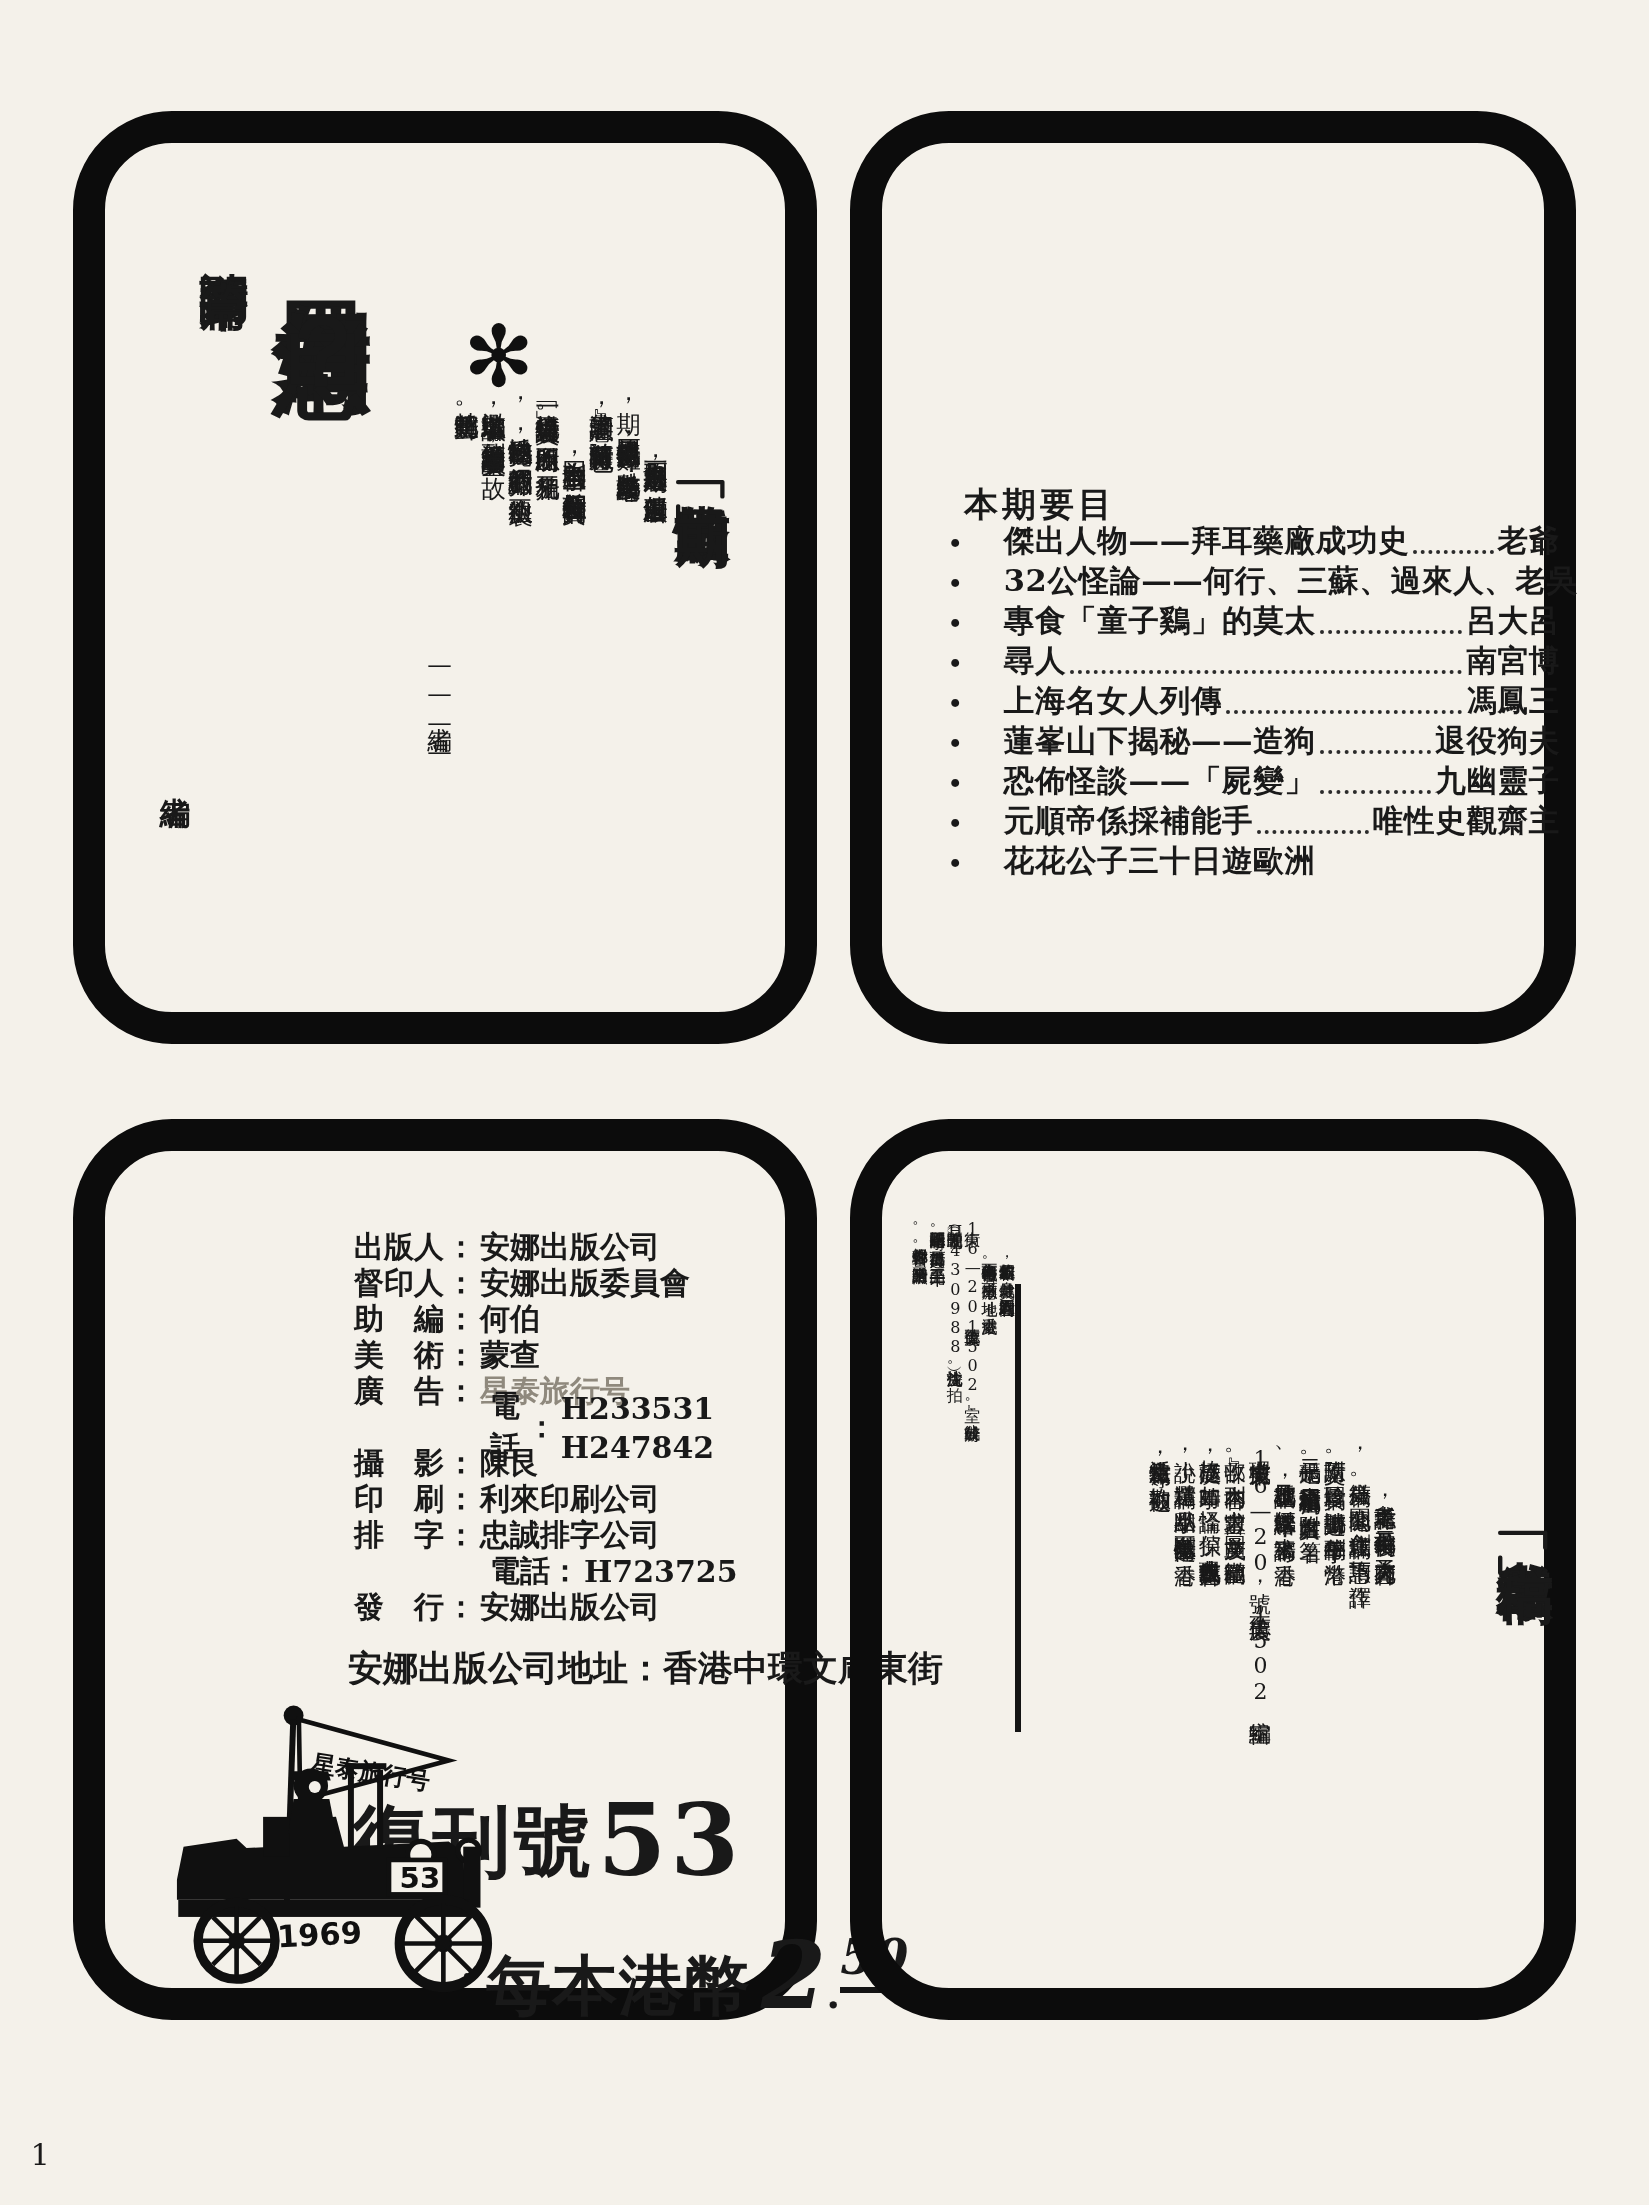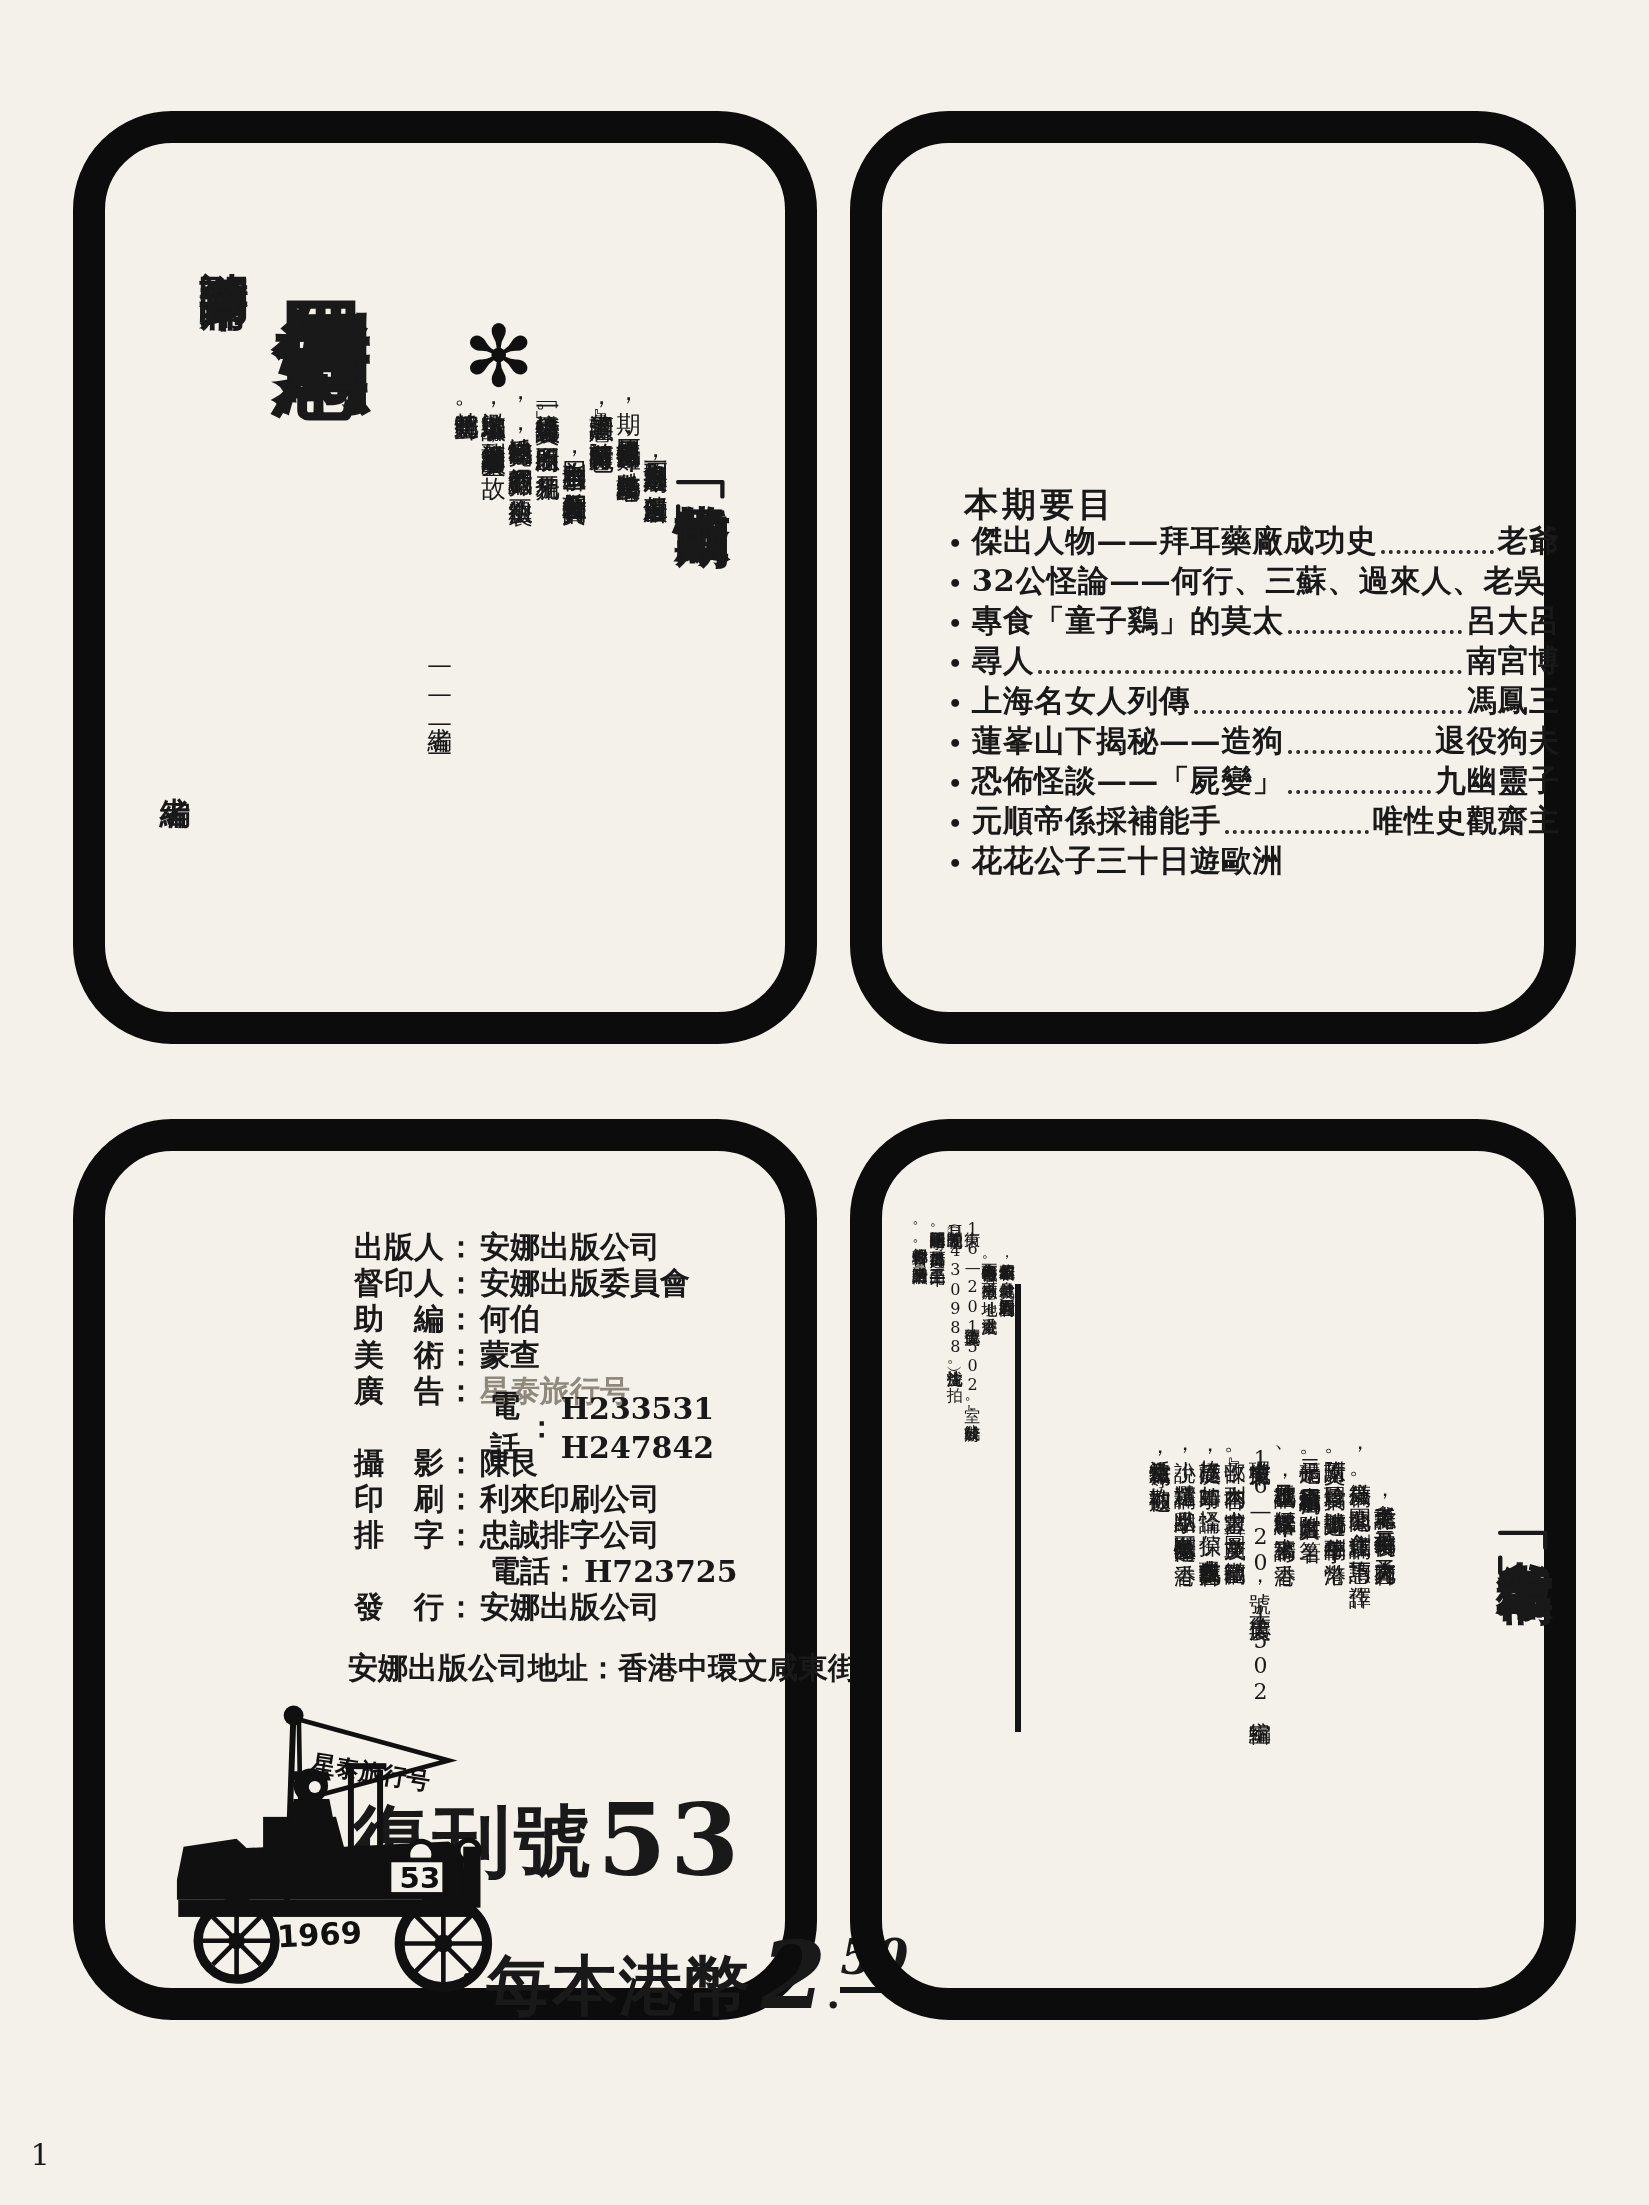--- a/index.html
+++ b/index.html
@@ -57,35 +57,35 @@
     left:72px;top:339px;font-size:34px;font-weight:bold;letter-spacing:4px;margin-left:10px;
   }
   .toc-list{
     left:66px;top:379px;width:612px;list-style:none;margin:0;padding:0;
   }
   .toc-row{
     display:flex;align-items:flex-end;height:40px;font-size:30.5px;font-weight:bold;
     white-space:nowrap;
   }
   .toc-row .bullet{font-size:22.5px;line-height:37px;margin-right:9.3px;}
-  .toc-row .t{letter-spacing:0.7px;}
+  .toc-row .t{letter-spacing:0.7px;margin-left:32px;}
   .toc-row .leader{
     flex:1;border-bottom:4.6px dotted #2b2b2b;margin:0 4px 8px 4px;min-width:13.3px;
   }
   .toc-row.no-leader .leader{border-bottom:none;}
   .toc-row .a{letter-spacing:0.7px;}
 
   
   .credits{left:247px;top:78px;}
   .credit-row{display:flex;height:36px;font-size:30px;font-weight:bold;align-items:center;}
   .credit-row .lbl{display:inline-block;width:94px;text-align:center;}
   .credit-row .colon{margin-right:4px;}
   .credit-row.indent{padding-left:138px;}
   .credit-row .muted{color:#8f897d;}
-  .addr{left:243px;top:488px;font-size:30px;font-weight:bold;line-height:57px;white-space:nowrap;}
+  .addr{left:243px;top:488px;font-size:35px;font-weight:bold;line-height:57px;white-space:nowrap;}
   .addr .l2{padding-left:106px;display:block;}
   .addr .l3{padding-left:169px;display:block;}
   .issue-line{left:247px;top:631px;white-space:nowrap;}
   .issue-line .ip{font-size:78px;font-weight:bold;letter-spacing:2.7px;}
   .issue-line .inum{font-size:99px;font-weight:bold;letter-spacing:4px;vertical-align:-6.6px;}
   .price-line{left:310px;top:769px;white-space:nowrap;margin-left:37px;}
   .price-line .pb{font-size:29px;font-weight:bold;vertical-align:22.5px;margin-right:5.3px;}
   .price-line .pt{font-size:65px;font-weight:bold;letter-spacing:1.3px;}
   .price-line .p2{font-size:94px;font-weight:bold;font-style:italic;margin-left:9.3px;}
   .price-line .pdot{font-size:40px;font-weight:bold;}

